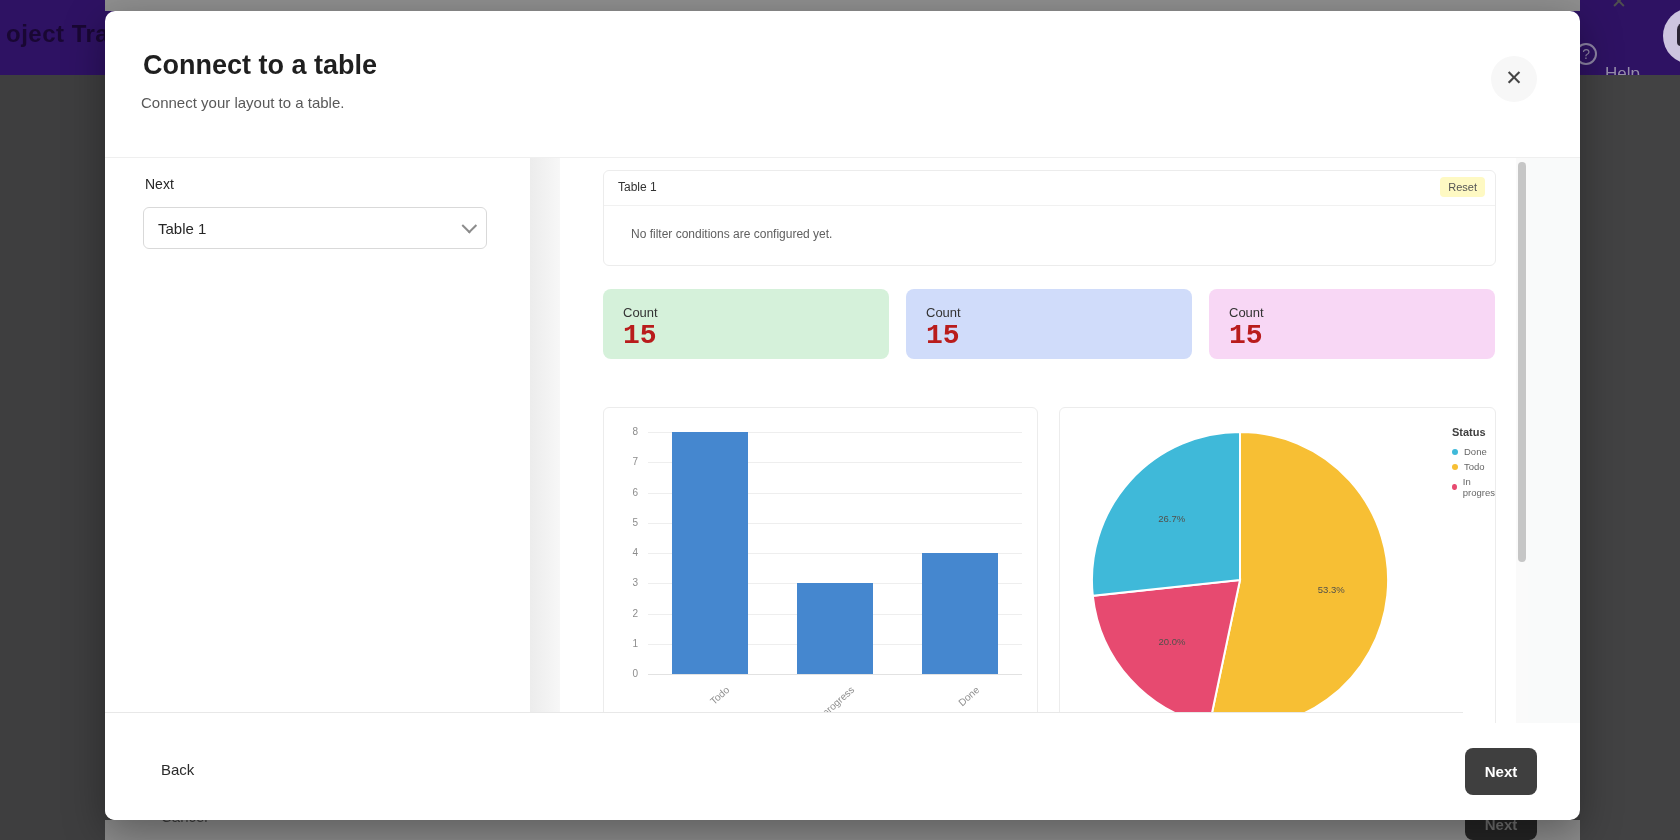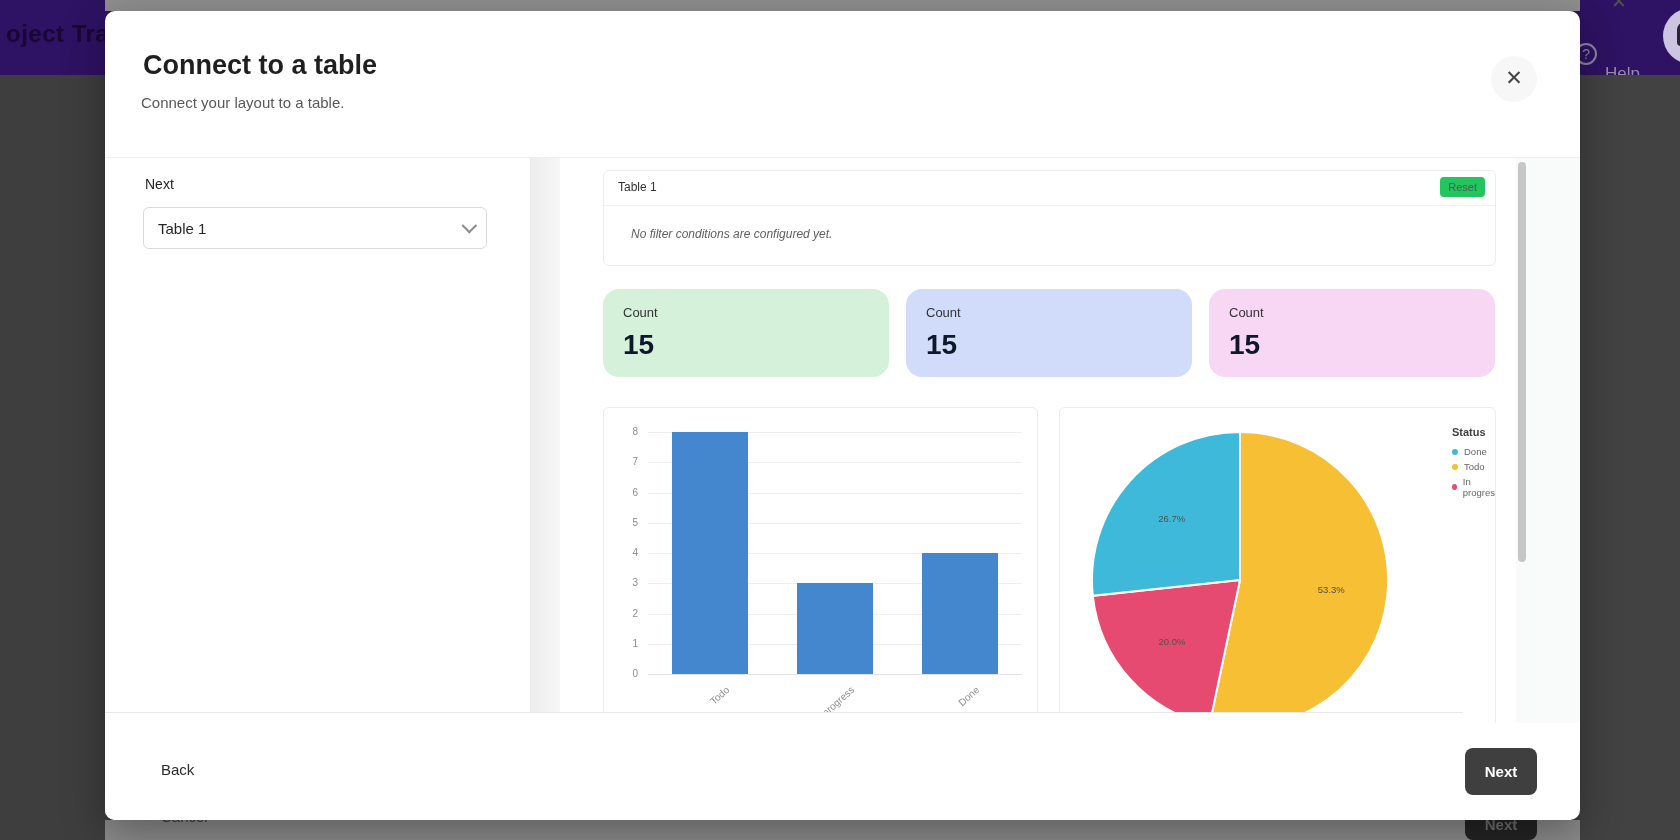--- a/index.html
+++ b/index.html
@@ -52,27 +52,27 @@
 
   
   .scroll-shadow { left:425px; top:147px; width:52px; height:565px;
                    background:linear-gradient(to right,#ececec,rgba(255,255,255,0)); }
   .preview { left:455px; top:147px; width:956px; height:565px; overflow:hidden; background:#fff; }
   .card { position:absolute; background:#fff; border:1px solid #ececec; border-radius:6px; }
   .filter-card { left:43px; top:12px; width:893px; height:96px; }
   .fc-header { position:absolute; left:0; top:0; width:100%; height:35px;
                border-bottom:1px solid #f1f1f1; }
   .fc-title { position:absolute; left:14px; top:9px; font-size:12px; font-weight:500; color:#333; }
-  .fc-reset { position:absolute; right:10px; top:6px; padding:4px 8px; background:#22c55e;
+  .fc-reset { position:absolute; right:10px; top:6px; padding:4px 8px; background:#fef9c3;
               border-radius:4px; font-size:11px; color:#555; cursor:pointer; }
-  .fc-empty { position:absolute; left:27px; top:56px; font-size:12px; color:#606060;font-style:italic; }
-
-  .count-card { top:131px; width:286px; height:88px; border-radius:16px; border:none; }
+  .fc-empty { position:absolute; left:27px; top:56px; font-size:12px; color:#606060; }
+
+  .count-card { top:131px; width:286px; height:70px; border-radius:8px; border:none; }
   .cc-label { position:absolute; left:20px; top:16px; font-size:13px; color:#333; }
-  .cc-value { position:absolute; left:20px; top:40px; font-size:28px; font-weight:600; color:#0f172a; }
+  .cc-value { position:absolute; left:20px; top:31px; font-size:28px; font-weight:600; color:#b91c1c;font-family:Liberation Mono, monospace; }
 
   .bar-card { left:43px; top:249px; width:435px; height:322px; overflow:hidden; }
   .pie-card { left:499px; top:249px; width:437px; height:322px; overflow:hidden; }
 
   .grid-line { position:absolute; left:44px; width:374px; height:1px; background:#eeeeee; }
   .grid-base { background:#e2e2e2; }
   .y-tick { position:absolute; left:0; width:34px; text-align:right; font-size:10px;
             color:#8c8c8c; }
   .bar { position:absolute; background:#4587cf; }
   .x-cat { position:absolute; width:70px; text-align:right; font-size:10px; color:#8f8f8f;

